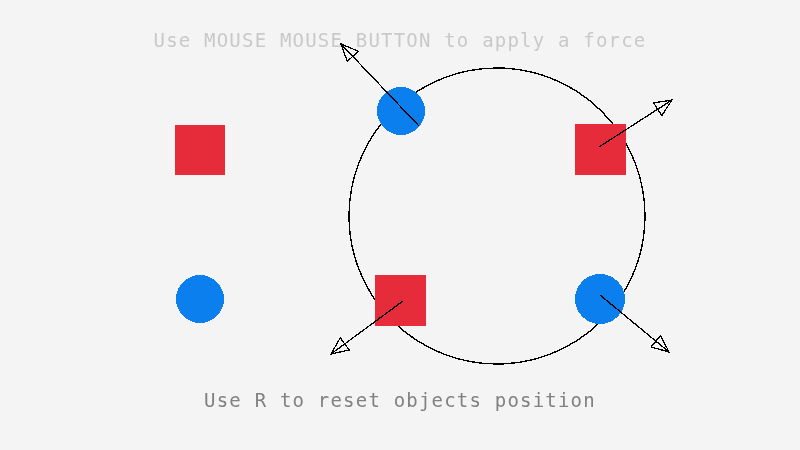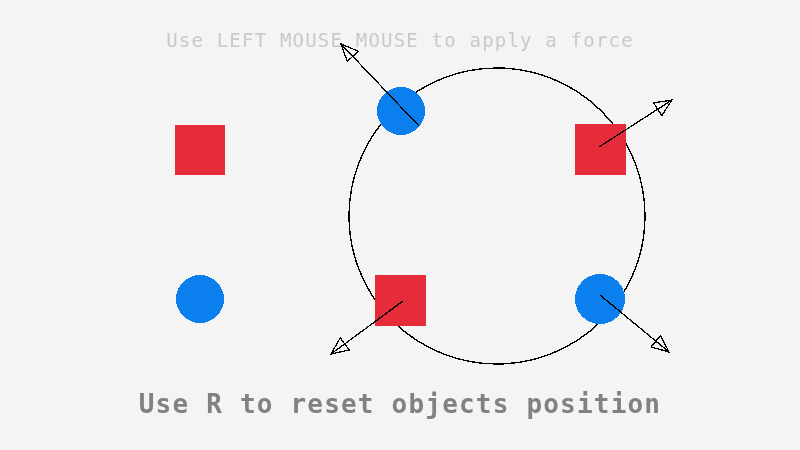--- a/index.html
+++ b/index.html
@@ -35,23 +35,22 @@
     -webkit-font-smoothing: none;
     font-smooth: never;
   }
   #hint-top {
     top: 29px;
     font-size: 19px;
     color: #c9c9c9;
   }
   #hint-bottom {
     top: 389px;
-    font-size: 26px;
+    font-size: 19px;
     color: #818181;
-    font-weight: bold;
   }
 </style>
 </head>
 <body>
 
 <div id="app">
 
   <svg id="scene-svg" viewBox="0 0 800 450" shape-rendering="crispEdges">
     <g id="boundary-layer">
         <circle cx="497" cy="216" r="148" fill="none" stroke="#000000" stroke-width="1.4"></circle>
@@ -77,17 +76,17 @@
           <line x1="403" y1="301" x2="331" y2="354" stroke="#000000" stroke-width="1.3"></line>
           <polygon points="331,354 340.24459631302886,337.88207708762906 349.13685773935424,349.96213034603335" fill="none" stroke="#000000" stroke-width="1.3" stroke-linejoin="miter"></polygon>
         </g>
         <g>
           <line x1="600" y1="295" x2="669" y2="352" stroke="#000000" stroke-width="1.3"></line>
           <polygon points="669,352 651.1170393698673,346.95522853826617 660.6702610748117,335.3908022638599" fill="none" stroke="#000000" stroke-width="1.3" stroke-linejoin="miter"></polygon>
         </g>
       </g>
   </svg>
 
-  <div class="hud-text" id="hint-top">Use LEFT MOUSE MOUSE to apply a force</div>
+  <div class="hud-text" id="hint-top">Use MOUSE MOUSE BUTTON to apply a force</div>
 
   <div class="hud-text" id="hint-bottom">Use R to reset objects position</div>
 
 </div>
 
 </body></html>

